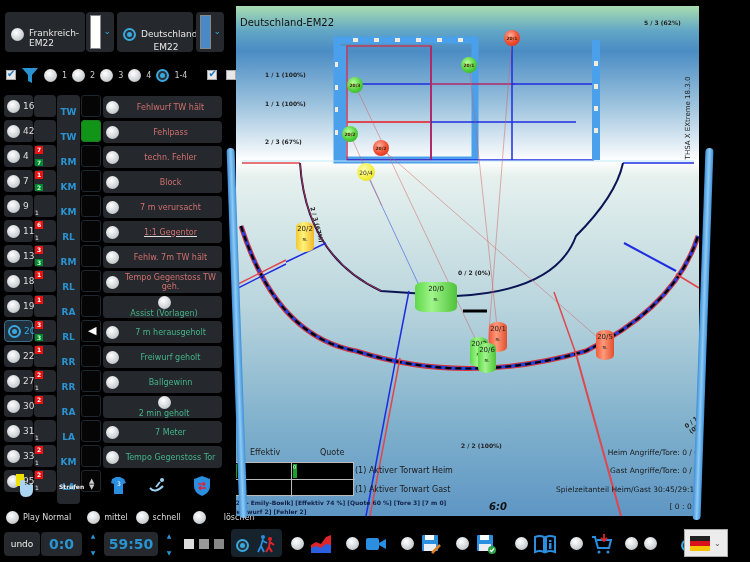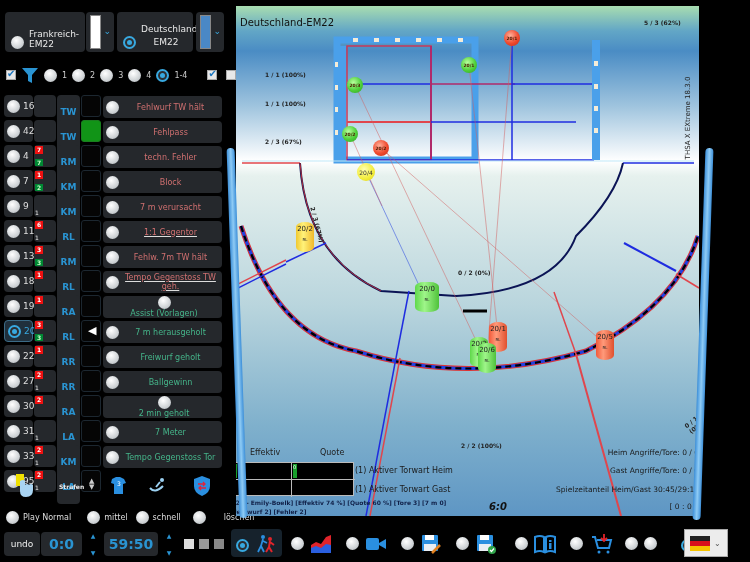--- a/index.html
+++ b/index.html
@@ -4,21 +4,21 @@
 <style>
   * { box-sizing: border-box; margin: 0; padding: 0; }
   html, body { width: 750px; height: 562px; background: #000; overflow: hidden; font-family: "DejaVu Sans", sans-serif; color: #ddd; }
   .abs { position: absolute; }
   .radio { display: inline-block; width: 13px; height: 13px; border-radius: 50%; background: radial-gradient(circle at 40% 35%, #fff, #cfd3d6 60%, #a8aeb2); flex: none; }
   .radio.on { background: #2c2f33; border: 2px solid #38a9e0; position: relative; }
   .radio.on::after { content: ""; position: absolute; left: 2px; top: 2px; width: 5px; height: 5px; border-radius: 50%; background: #38a9e0; }
   .tile { background: #25282c; border-radius: 4px; }
 
   
-  .team { position: absolute; top: 12px; height: 40px; display: flex; align-items: flex-end; gap: 5px; padding: 3px 6px; font-size: 9px; color: #e8e8e8; }
+  .team { position: absolute; top: 12px; height: 40px; display: flex; align-items: flex-start; gap: 5px; padding: 16px 6px; font-size: 9px; color: #e8e8e8; }
   .swatch-wrap { position: absolute; top: 12px; height: 40px; width: 28px; display: flex; align-items: center; padding-left: 4px; }
   .swatch { width: 11px; height: 34px; border: 1px solid #888; }
   .chev { position: absolute; right: 3px; top: 14px; color: #38a9e0; font-size: 9px; }
 
   
   .filterrow { position: absolute; top: 66px; left: 6px; display: flex; align-items: center; gap: 5px; font-size: 8px; color: #ccc; }
   .chk { width: 10px; height: 10px; background: #e8e8e8; border: 1px solid #aaa; position: relative; display: inline-block; }
   .chk.on::after { content: "✔"; position: absolute; left: 0px; top: -3px; font-size: 10px; color: #1b76c0; }
 
   
@@ -362,21 +362,21 @@
     <span class="lbl">7 m verursacht</span>
     </div>
     <div class="act tile red" style="top: 221px; text-decoration: underline;">
       <span class="radio"></span>
     <span class="lbl">1:1 Gegentor</span>
     </div>
     <div class="act tile red" style="top: 246px;">
       <span class="radio"></span>
     <span class="lbl">Fehlw. 7m TW hält</span>
     </div>
-    <div class="act tile red" style="top: 271px; text-decoration: underline;">
+    <div class="act tile red" style="top: 271px;">
       <span class="radio"></span>
     <span class="lbl">Tempo Gegenstoss TW geh.</span>
     </div>
     <div class="act tile green" style="top: 296px; flex-direction: column;">
       <span class="radio"></span>
     <span class="lbl">Assist (Vorlagen)</span>
     </div>
     <div class="act tile green" style="top: 321px;">
       <span class="radio"></span>
     <span class="lbl">7 m herausgeholt</span>
@@ -543,21 +543,21 @@
       </div>
       <div style="position: absolute; left: 268px; top: 24px; width: 16px; height: 16px; border-radius: 50%; background: radial-gradient(circle at 40% 35%, rgb(255, 176, 154), rgb(240, 74, 46) 55%, rgb(194, 42, 24)); font-size: 4.5px; font-weight: bold; color: rgb(74, 26, 0); display: flex; align-items: center; justify-content: center;">
         <span>20/1</span>
       </div>
     </div>
   <div id="field-markers">
       <div style="position: absolute; left: 121px; top: 157px; width: 18px; height: 18px; border-radius: 50%; background: radial-gradient(circle at 40% 35%, rgb(255, 255, 176), rgb(242, 236, 58) 60%, rgb(216, 204, 32)); font-size: 6px; color: rgb(51, 51, 51); display: flex; align-items: center; justify-content: center;">
         <span>20/4</span>
       </div>
       <div style="position: absolute; left: 60px; top: 216px; width: 18px; height: 30px; border-radius: 9px / 5px; background: linear-gradient(90deg, rgb(240, 200, 48), rgb(255, 242, 122) 40%, rgb(240, 184, 42)); font-size: 7px; color: rgb(34, 34, 34); text-align: center; line-height: 10px;"><span style="display:block;margin-top:2px;">20/2</span><span style="font-size:4px;">RL</span></div>
-      <div style="position: absolute; left: 179px; top: 276px; width: 24px; height: 30px; border-radius: 9px / 5px; background: linear-gradient(90deg, rgb(95, 216, 74), rgb(159, 245, 138) 40%, rgb(79, 194, 58)); font-size: 7px; color: rgb(34, 34, 34); text-align: center; line-height: 10px;"><span style="display:block;margin-top:2px;">20/0</span><span style="font-size:4px;">RL</span></div>
+      <div style="position: absolute; left: 179px; top: 276px; width: 42px; height: 30px; border-radius: 9px / 5px; background: linear-gradient(90deg, rgb(95, 216, 74), rgb(159, 245, 138) 40%, rgb(79, 194, 58)); font-size: 7px; color: rgb(34, 34, 34); text-align: center; line-height: 10px;"><span style="display:block;margin-top:2px;">20/0</span><span style="font-size:4px;">RL</span></div>
       <div style="position: absolute; left: 253px; top: 316px; width: 18px; height: 30px; border-radius: 9px / 5px; background: linear-gradient(90deg, rgb(242, 90, 58), rgb(255, 154, 122) 40%, rgb(224, 80, 46)); font-size: 7px; color: rgb(34, 34, 34); text-align: center; line-height: 10px;"><span style="display:block;margin-top:2px;">20/1</span><span style="font-size:4px;">RL</span></div>
       <div style="position: absolute; left: 234px; top: 331px; width: 18px; height: 30px; border-radius: 9px / 5px; background: linear-gradient(90deg, rgb(95, 216, 74), rgb(159, 245, 138) 40%, rgb(79, 194, 58)); font-size: 7px; color: rgb(34, 34, 34); text-align: center; line-height: 10px;"><span style="display:block;margin-top:2px;">20/3</span><span style="font-size:4px;">RL</span></div>
       <div style="position: absolute; left: 242px; top: 337px; width: 18px; height: 30px; border-radius: 9px / 5px; background: linear-gradient(90deg, rgb(95, 216, 74), rgb(159, 245, 138) 40%, rgb(79, 194, 58)); font-size: 7px; color: rgb(34, 34, 34); text-align: center; line-height: 10px;"><span style="display:block;margin-top:2px;">20/6</span><span style="font-size:4px;">RL</span></div>
       <div style="position: absolute; left: 360px; top: 324px; width: 18px; height: 30px; border-radius: 9px / 5px; background: linear-gradient(90deg, rgb(242, 90, 58), rgb(255, 154, 122) 40%, rgb(224, 80, 46)); font-size: 7px; color: rgb(34, 34, 34); text-align: center; line-height: 10px;"><span style="display:block;margin-top:2px;">20/5</span><span style="font-size:4px;">RL</span></div>
     </div>
 
   <span class="ctext" style="left:80px;top:200px;transform:rotate(75deg);transform-origin:left top;">2 / 3 (67%)</span>
   <span class="ctext" style="left:222px;top:263px;">0 / 2 (0%)</span>
   <span class="ctext" style="left:447px;top:418px;transform:rotate(-40deg);transform-origin:left top;">0 / 1 (0%)</span>
   <span class="ctext" style="left:225px;top:436px;">2 / 2 (100%)</span>

